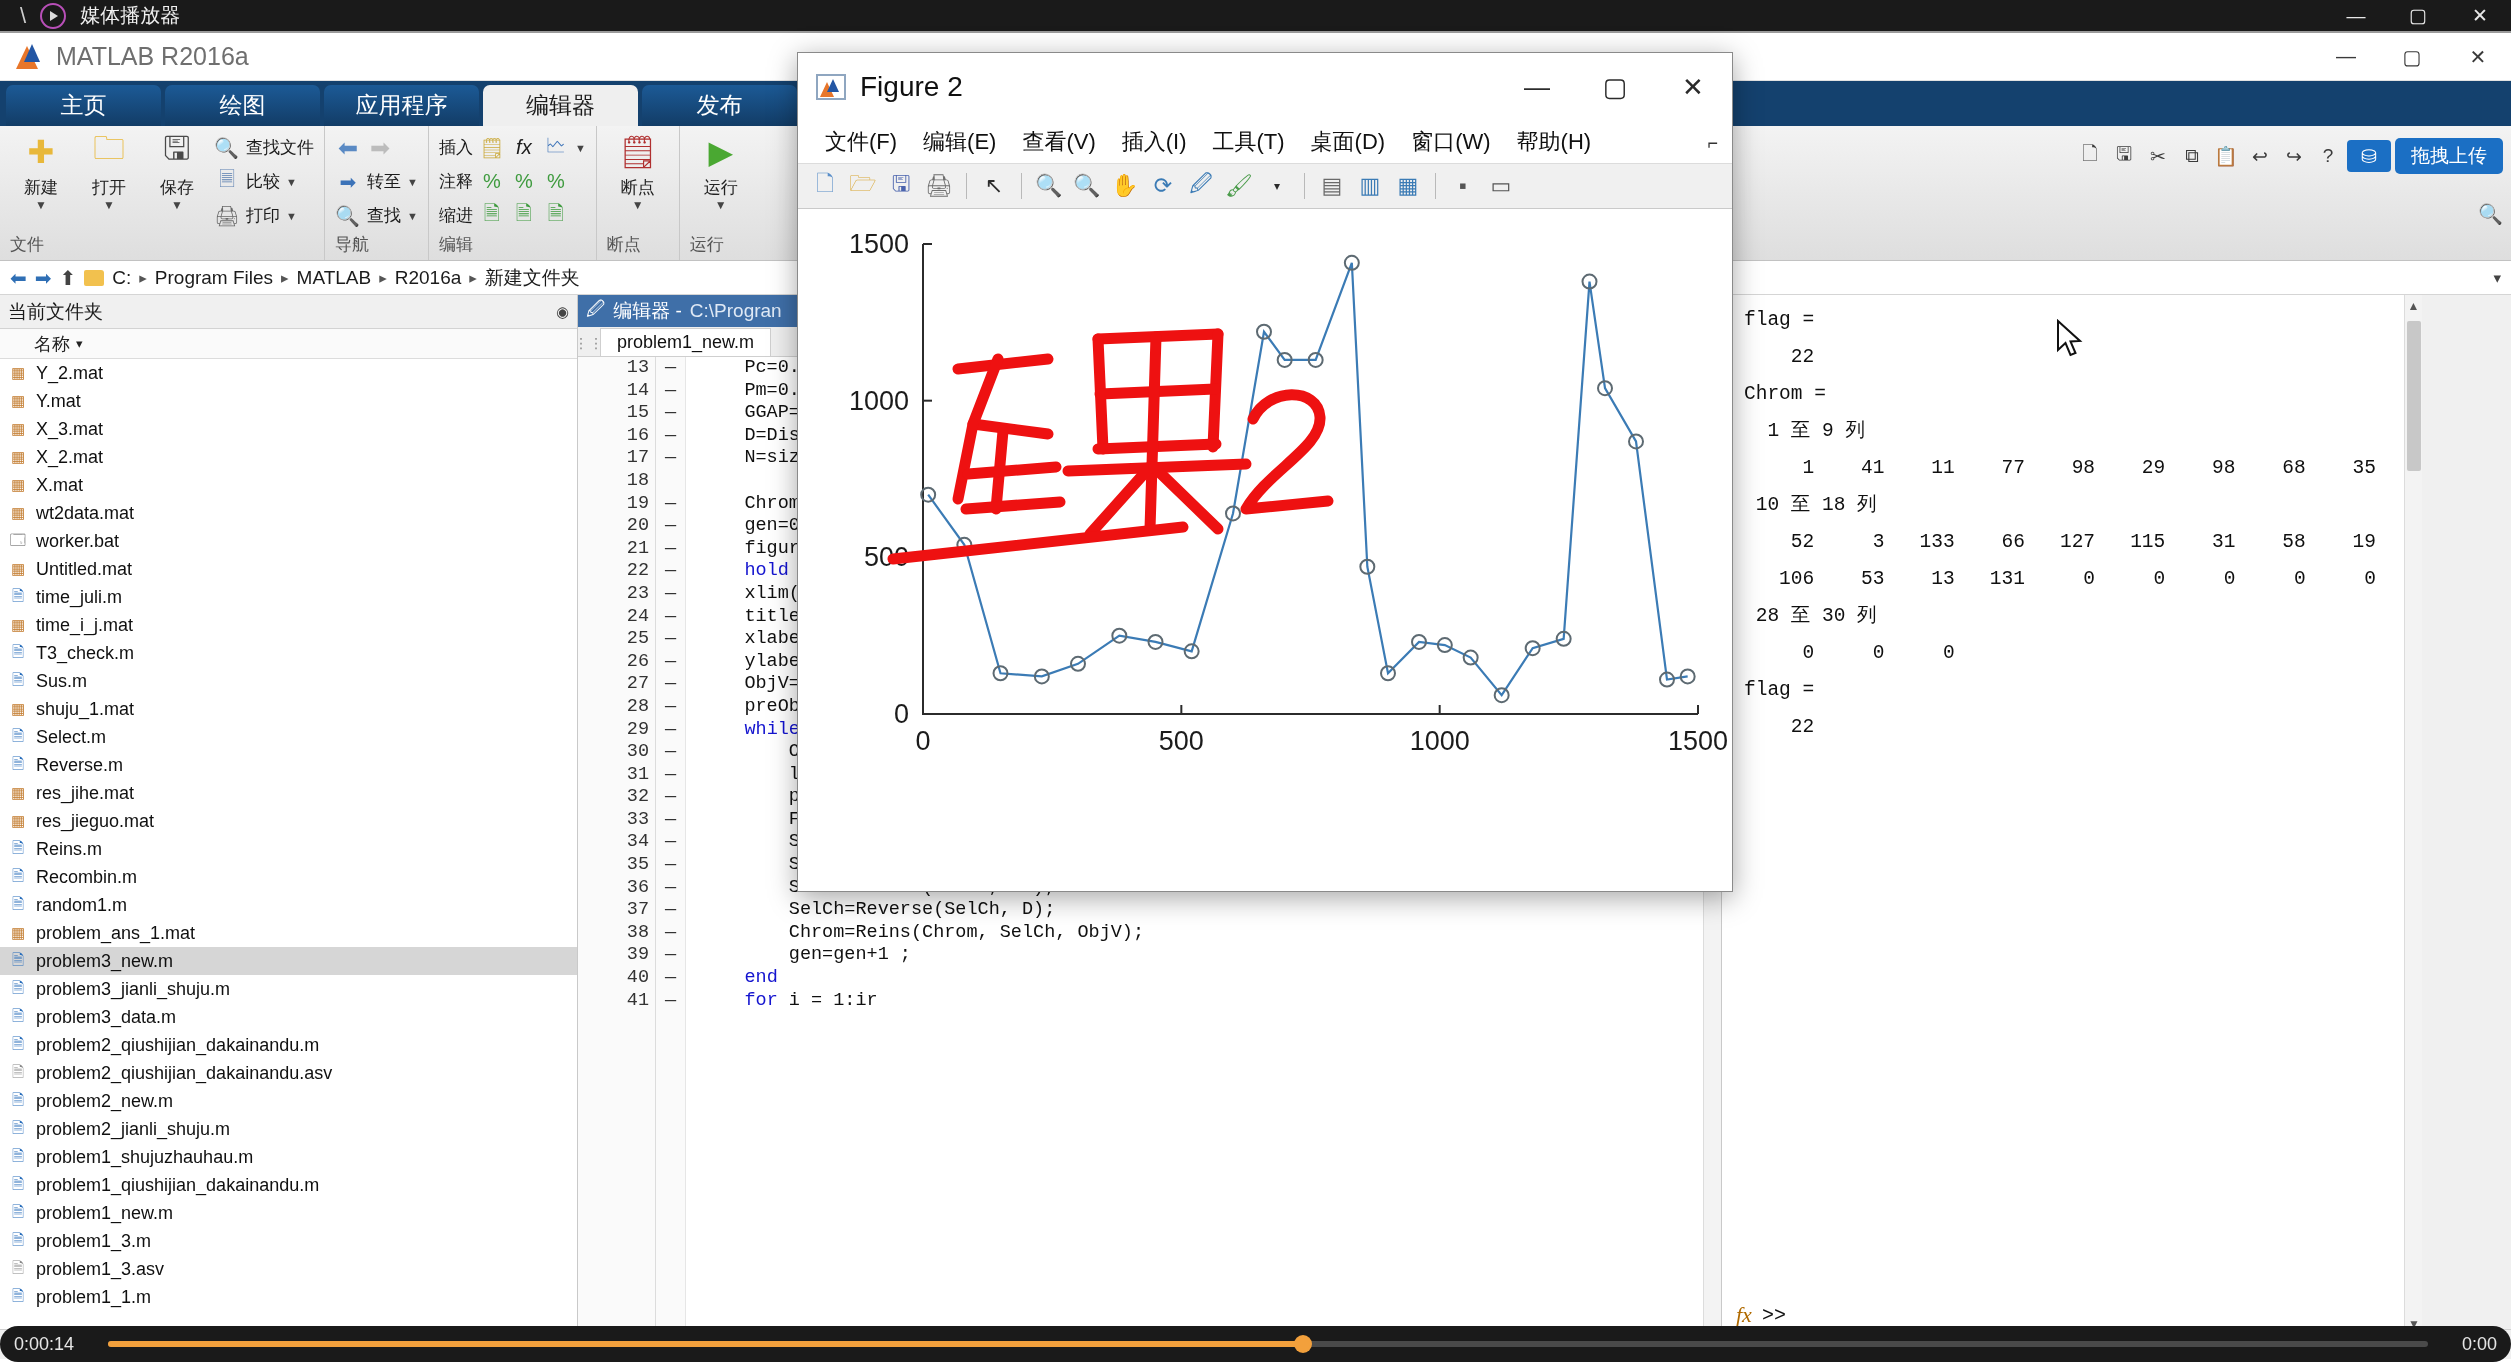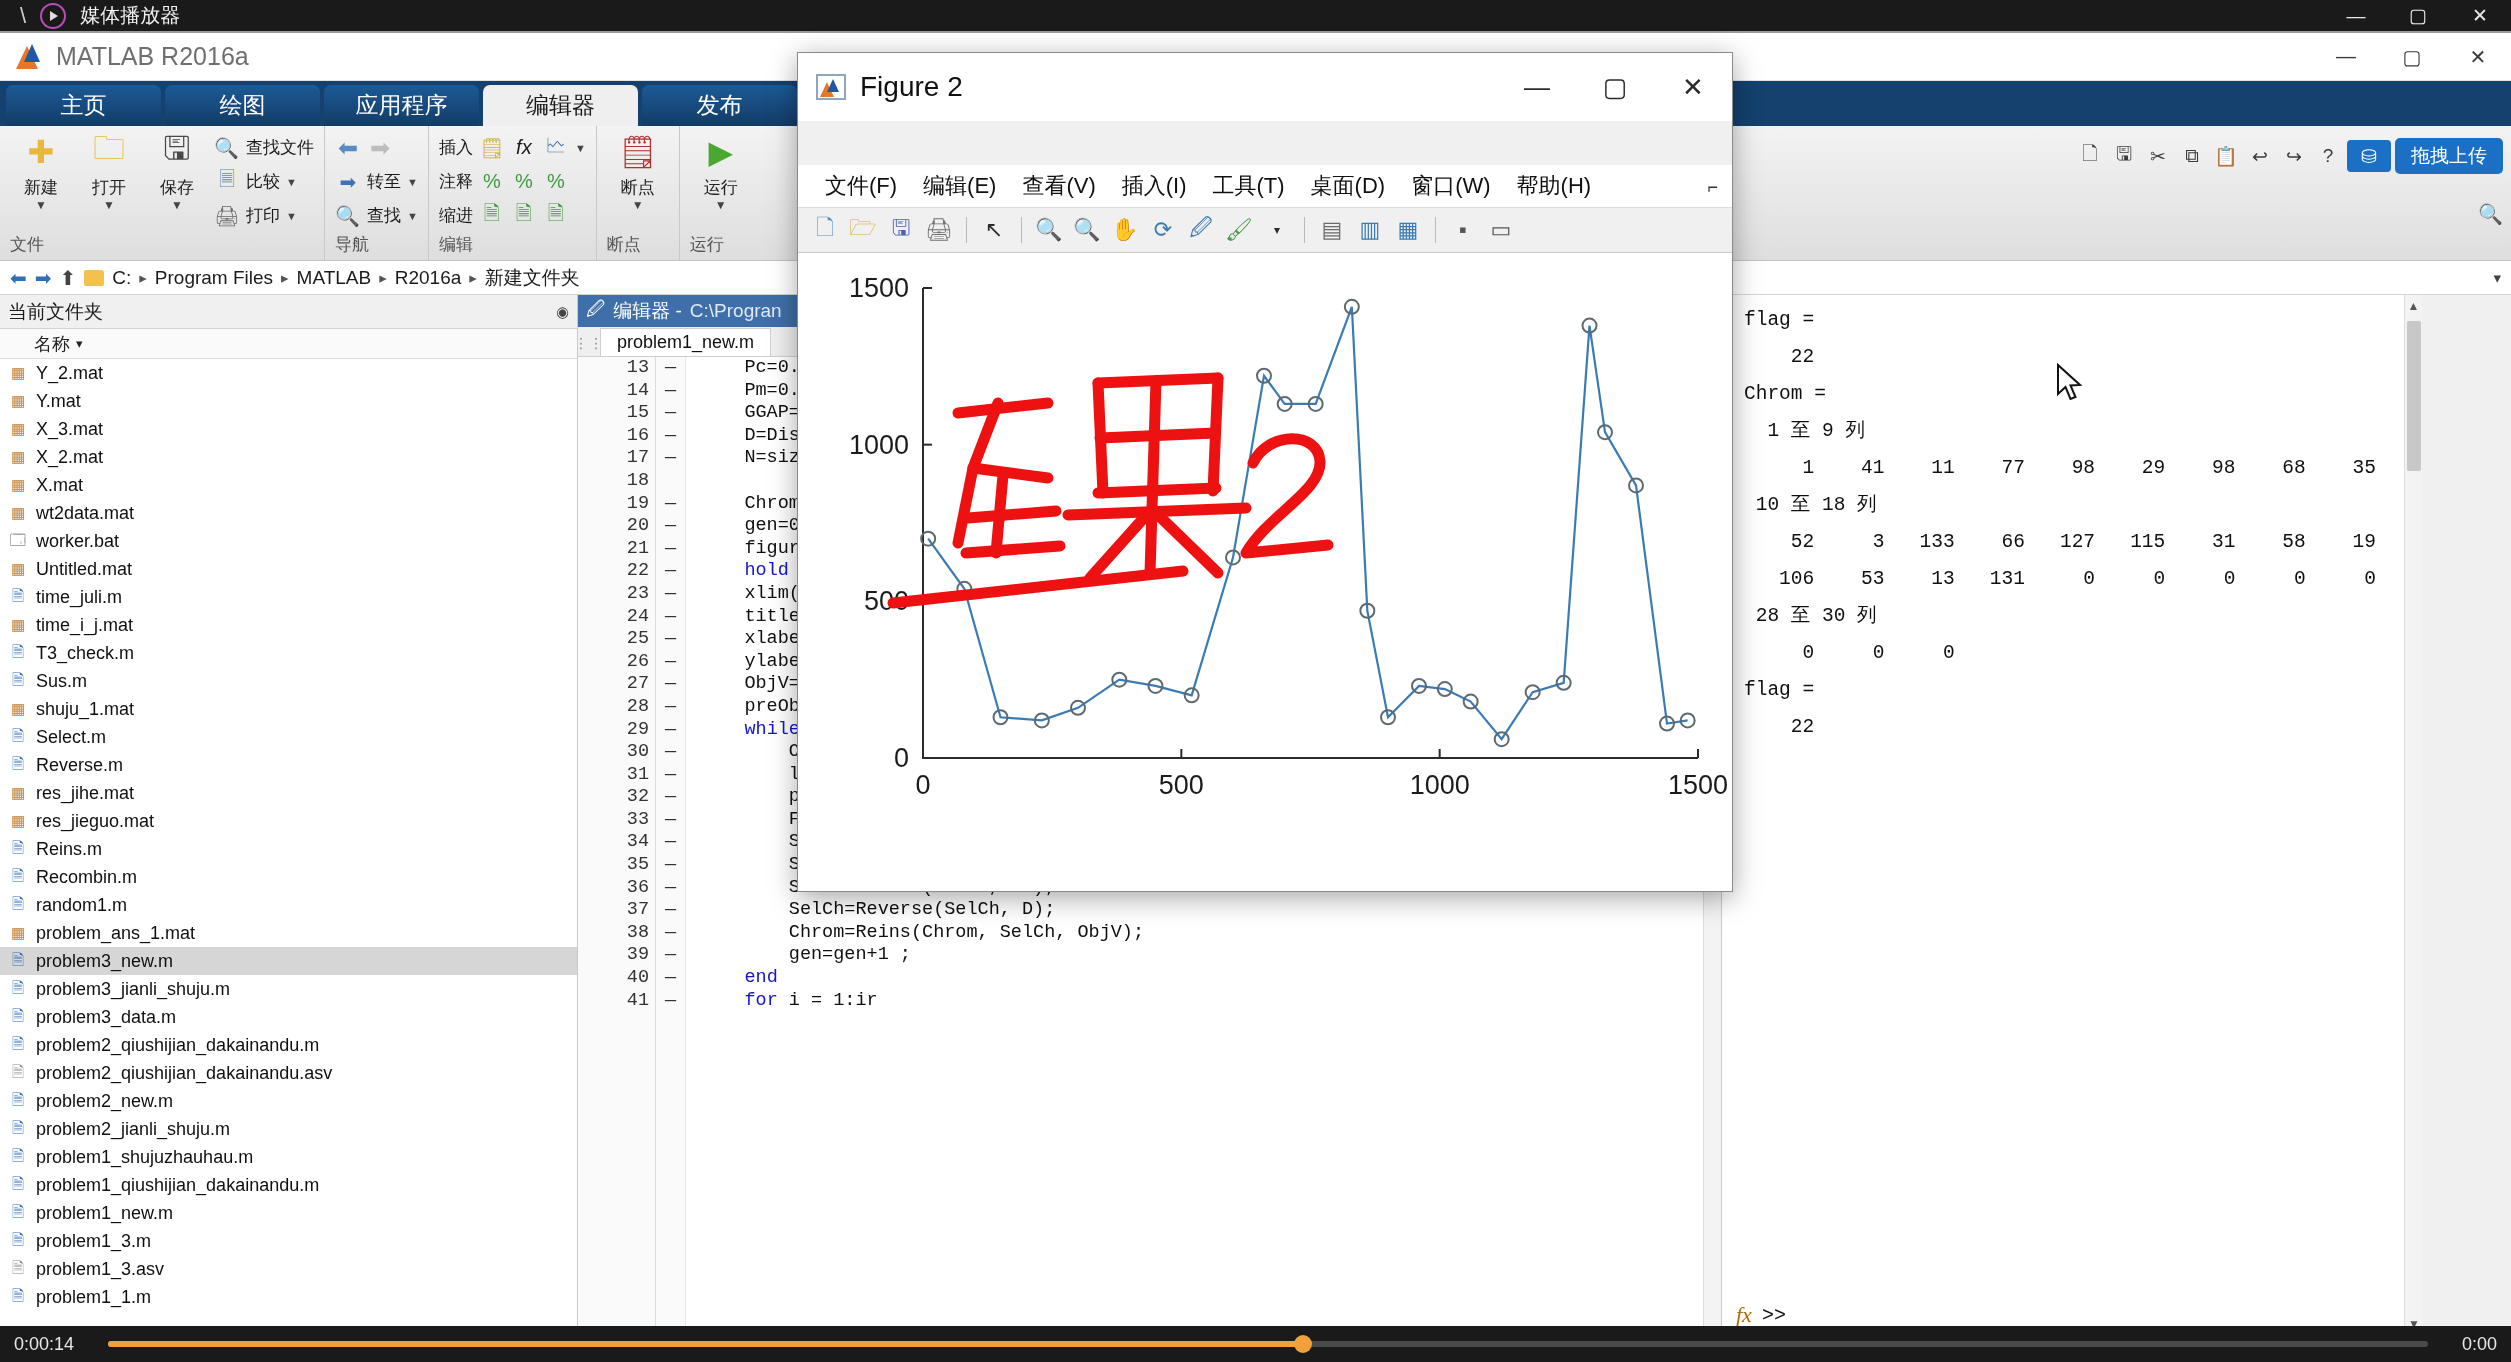--- a/index.html
+++ b/index.html
@@ -101,21 +101,21 @@
   
   #right-panel{width:700px;background:#ffffff;display:flex;flex-direction:column;}
   #rp-heads{height:34px;display:flex;background:#f0f0f0;border-bottom:1px solid #d3d3d3;}
   .rp-head{display:flex;align-items:center;padding:0 12px;font-size:19px;color:#1b1b1b;border-right:1px solid #d3d3d3;}
   #rp-body{flex:1;padding:10px 0 0 22px;font-family:"Liberation Mono", monospace;font-size:19.5px;color:#101010;overflow:hidden;}
   #rp-body .blk{margin-bottom:6px;white-space:pre;line-height:31px;}
   #rp-prompt{height:40px;display:flex;align-items:center;gap:10px;padding-left:14px;font-family:"Liberation Mono", monospace;font-size:20px;color:#101010;}
   .fx{color:#b06a00;font-style:italic;font-family:"Liberation Serif",serif;font-size:22px;}
 
   
-  #statusbar{position:absolute;left:0;top:1326px;width:2511px;height:36px;background:#1a1a1a;color:#e6e6e6;display:flex;align-items:center;font-size:18px;padding:0 14px;gap:24px;}
+  #statusbar{position:absolute;left:0;top:1326px;width:2511px;height:36px;background:#1a1a1a;color:#e6e6e6;display:flex;align-items:center;font-size:18px;padding:0 14px;gap:24px;border-radius:18px;}
   #ml-status{position:absolute;left:0;top:1296px;width:2511px;height:30px;background:#f0f0f0;border-top:1px solid #cfcfcf;display:flex;align-items:center;padding-left:10px;font-size:18px;color:#1b1b1b;}
   #seekbar{flex:1;height:6px;background:#4a4a4a;border-radius:3px;position:relative;margin:0 10px;}
   #seekbar .fill{position:absolute;left:0;top:0;height:6px;width:51.5%;background:#f2a03c;border-radius:3px;}
   #seekbar .knob{position:absolute;left:51.5%;top:-6px;width:18px;height:18px;border-radius:50%;background:#f2a03c;margin-left:-9px;}
   .pill{background:#1b6fc4;color:#fff;border-radius:5px;padding:5px 16px;font-size:19px;display:flex;align-items:center;gap:8px;}
   .circ-icon{width:44px;height:32px;background:#1b6fc4;border-radius:4px;display:flex;align-items:center;justify-content:center;color:#fff;font-size:19px;}
   #ribbon-right-icons{position:absolute;right:0;top:0;height:60px;display:flex;align-items:center;gap:4px;padding-right:8px;}
   .mini-ico{width:30px;height:28px;display:flex;align-items:center;justify-content:center;font-size:19px;color:#3b3b3b;}
   #search-mini{position:absolute;right:10px;top:66px;display:flex;align-items:center;gap:6px;font-size:20px;color:#2d6fb5;}
 
@@ -126,21 +126,21 @@
     box-shadow:0 6px 26px rgba(0,0,0,.35);
     display:flex;flex-direction:column;z-index:50;
   }
   #fig-titlebar{height:68px;background:#ffffff;display:flex;align-items:center;padding-left:18px;gap:14px;}
   #fig-titlebar .fig-title{font-size:28px;color:#101010;}
   .fig-ico{width:30px;height:26px;border:2px solid #8fa6c0;background:#fff;position:relative;}
   .fig-ico:before{content:"";position:absolute;left:2px;top:6px;width:0;height:0;border-left:7px solid transparent;border-right:7px solid transparent;border-bottom:15px solid #e8762a;}
   .fig-ico:after{content:"";position:absolute;left:9px;top:3px;width:0;height:0;border-left:6px solid transparent;border-right:6px solid transparent;border-bottom:13px solid #2356a4;}
   .fig-winbtns{margin-left:auto;display:flex;}
   .fig-winbtns span{width:78px;height:68px;display:flex;align-items:center;justify-content:center;font-size:26px;color:#2b2b2b;}
-  #fig-menubar{height:42px;background:#ffffff;display:flex;align-items:center;padding-left:14px;gap:0px;font-size:22px;color:#101010;position:relative;margin-top:44px;}
+  #fig-menubar{height:42px;background:#ffffff;display:flex;align-items:center;padding-left:14px;gap:0px;font-size:22px;color:#101010;position:relative;}
   #fig-menubar .mi{padding:4px 13px;}
   #fig-menubar .dockarrow{position:absolute;right:14px;top:12px;color:#333;font-size:18px;}
   #fig-toolbar{height:46px;background:#f0f0f0;border-top:1px solid #dcdcdc;border-bottom:1px solid #cacaca;display:flex;align-items:center;gap:4px;padding-left:10px;}
   .ftb{width:34px;height:34px;display:flex;align-items:center;justify-content:center;font-size:22px;color:#2b2b2b;}
   .ftb-sep{width:1px;height:26px;background:#b9b9b9;margin:0 6px;}
   #fig-canvas{flex:1;background:#ffffff;position:relative;}
   #cursor-arrow{position:absolute;left:1258px;top:110px;z-index:80;}
 </style>
 </head>
 <body>

